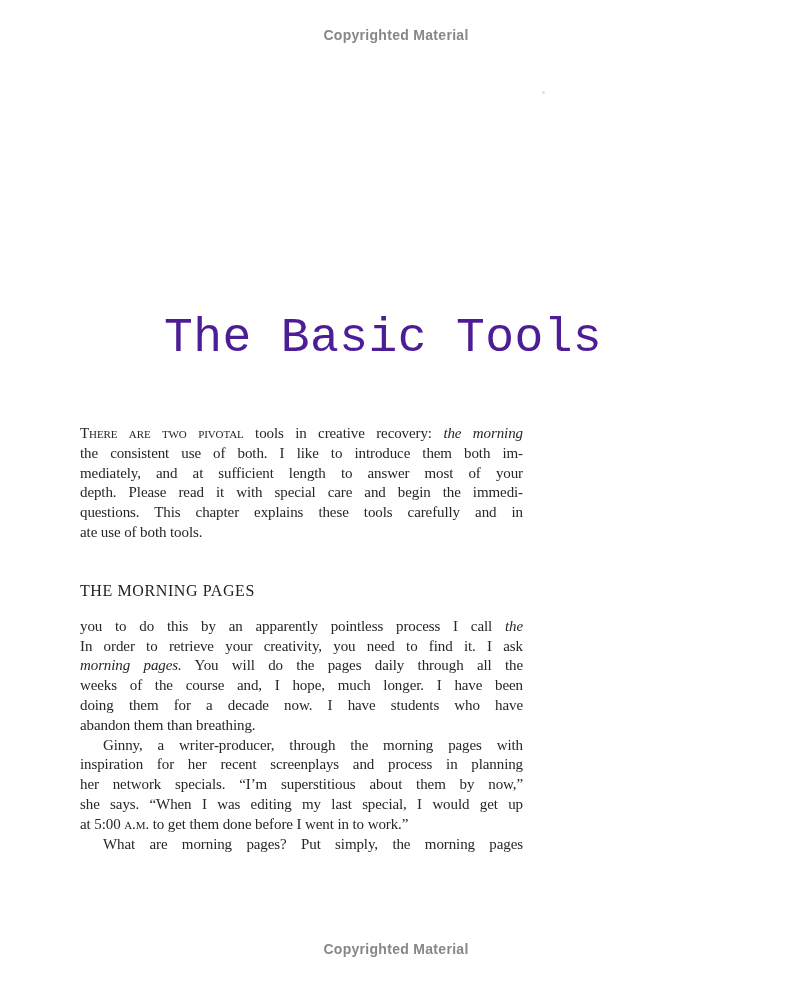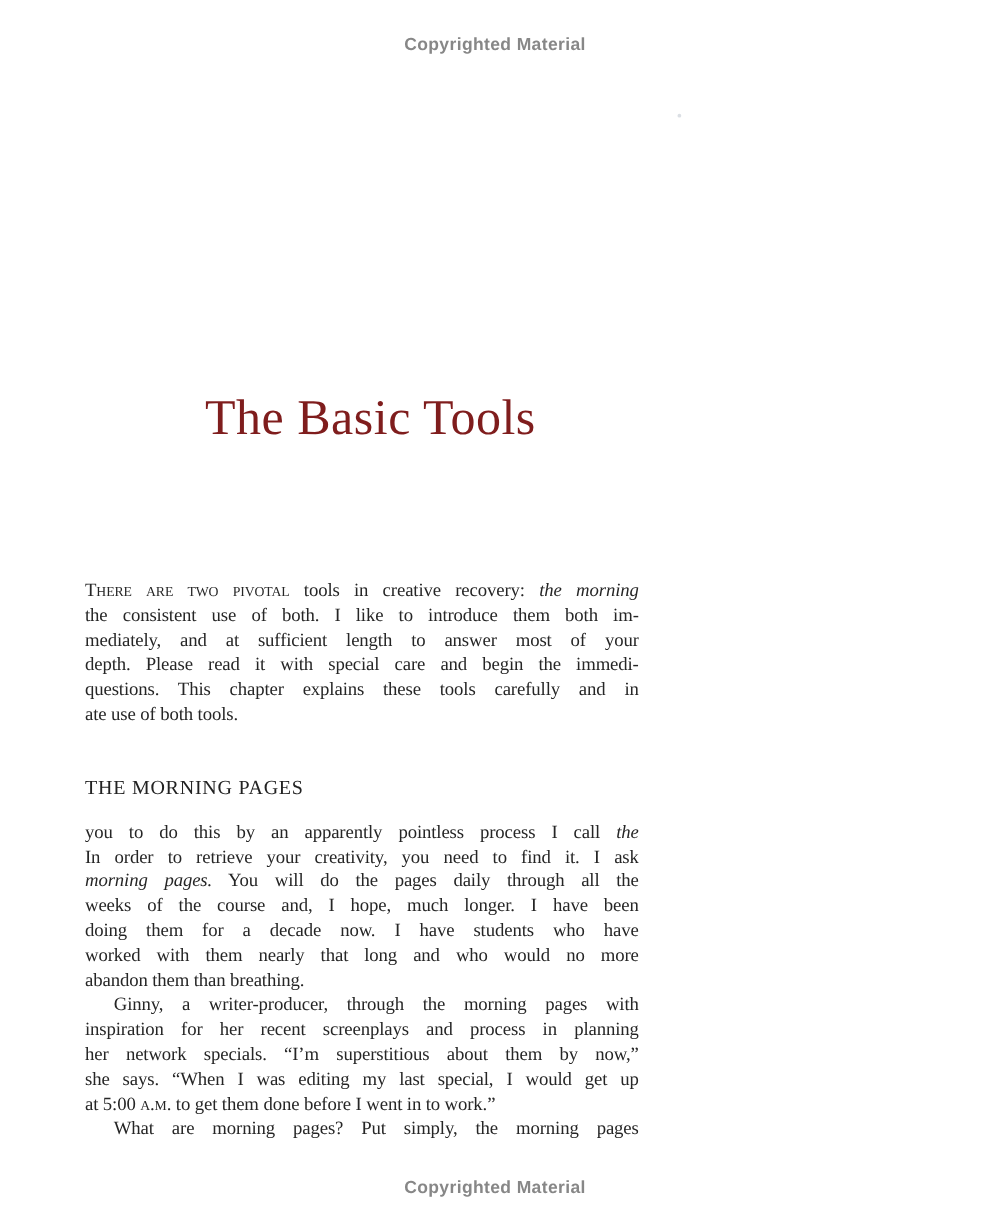--- a/index.html
+++ b/index.html
@@ -25,31 +25,31 @@
     font-weight:bold;
     font-size:14px;
     letter-spacing:0.3px;
     color:var(--watermark);
   }
   .watermark.top{top:27px;}
   .watermark.bottom{top:941px;}
   .chapter-title{
     position:absolute;
     left:164px;top:314px;
-    font-size:40px;
+    font-size:48px;
     line-height:1;
     letter-spacing:0.4px;
-    color:#7f1d1d;
+    color:#4c1d95;
     white-space:nowrap;
+    font-family:Liberation Mono, monospace;
   }
   .text-body{
     position:absolute;
-    left:68px;top:424px;
+    left:80px;top:424px;
     width:443px;
-    margin-top:40px;
   }
   .paragraph{display:block;}
   .line{
     font-size:15px;
     line-height:19.8px;
     letter-spacing:-0.1px;
     text-align:justify;
     text-align-last:justify;
     overflow:hidden;
     white-space:nowrap;
@@ -95,21 +95,20 @@
         <div class="line"><span>questions. This chapter explains these tools carefully and in</span></div>
         <div class="line endline"><span>ate use of both tools.</span></div>
       </div>
       <div class="section-heading">THE MORNING PAGES</div>
       <div class="paragraph">
         <div class="line"><span>you to do this by an apparently pointless process I call </span><span class="it">the</span></div>
         <div class="line"><span>In order to retrieve your creativity, you need to find it. I ask</span></div>
         <div class="line"><span class="it">morning pages.</span><span> You will do the pages daily through all the</span></div>
         <div class="line"><span>weeks of the course and, I hope, much longer. I have been</span></div>
         <div class="line"><span>doing them for a decade now. I have students who have</span></div>
-        <div class="line"><span>worked with them nearly that long and who would no more</span></div>
         <div class="line endline"><span>abandon them than breathing.</span></div>
       </div>
       <div class="paragraph">
         <div class="line indent"><span>Ginny, a writer-producer, through the morning pages with</span></div>
         <div class="line"><span>inspiration for her recent screenplays and process in planning</span></div>
         <div class="line"><span>her network specials. “I’m superstitious about them by now,”</span></div>
         <div class="line"><span>she says. “When I was editing my last special, I would get up</span></div>
         <div class="line endline"><span>at 5:00 </span><span class="sc">a.m.</span><span> to get them done before I went in to work.”</span></div>
       </div>
       <div class="paragraph">

